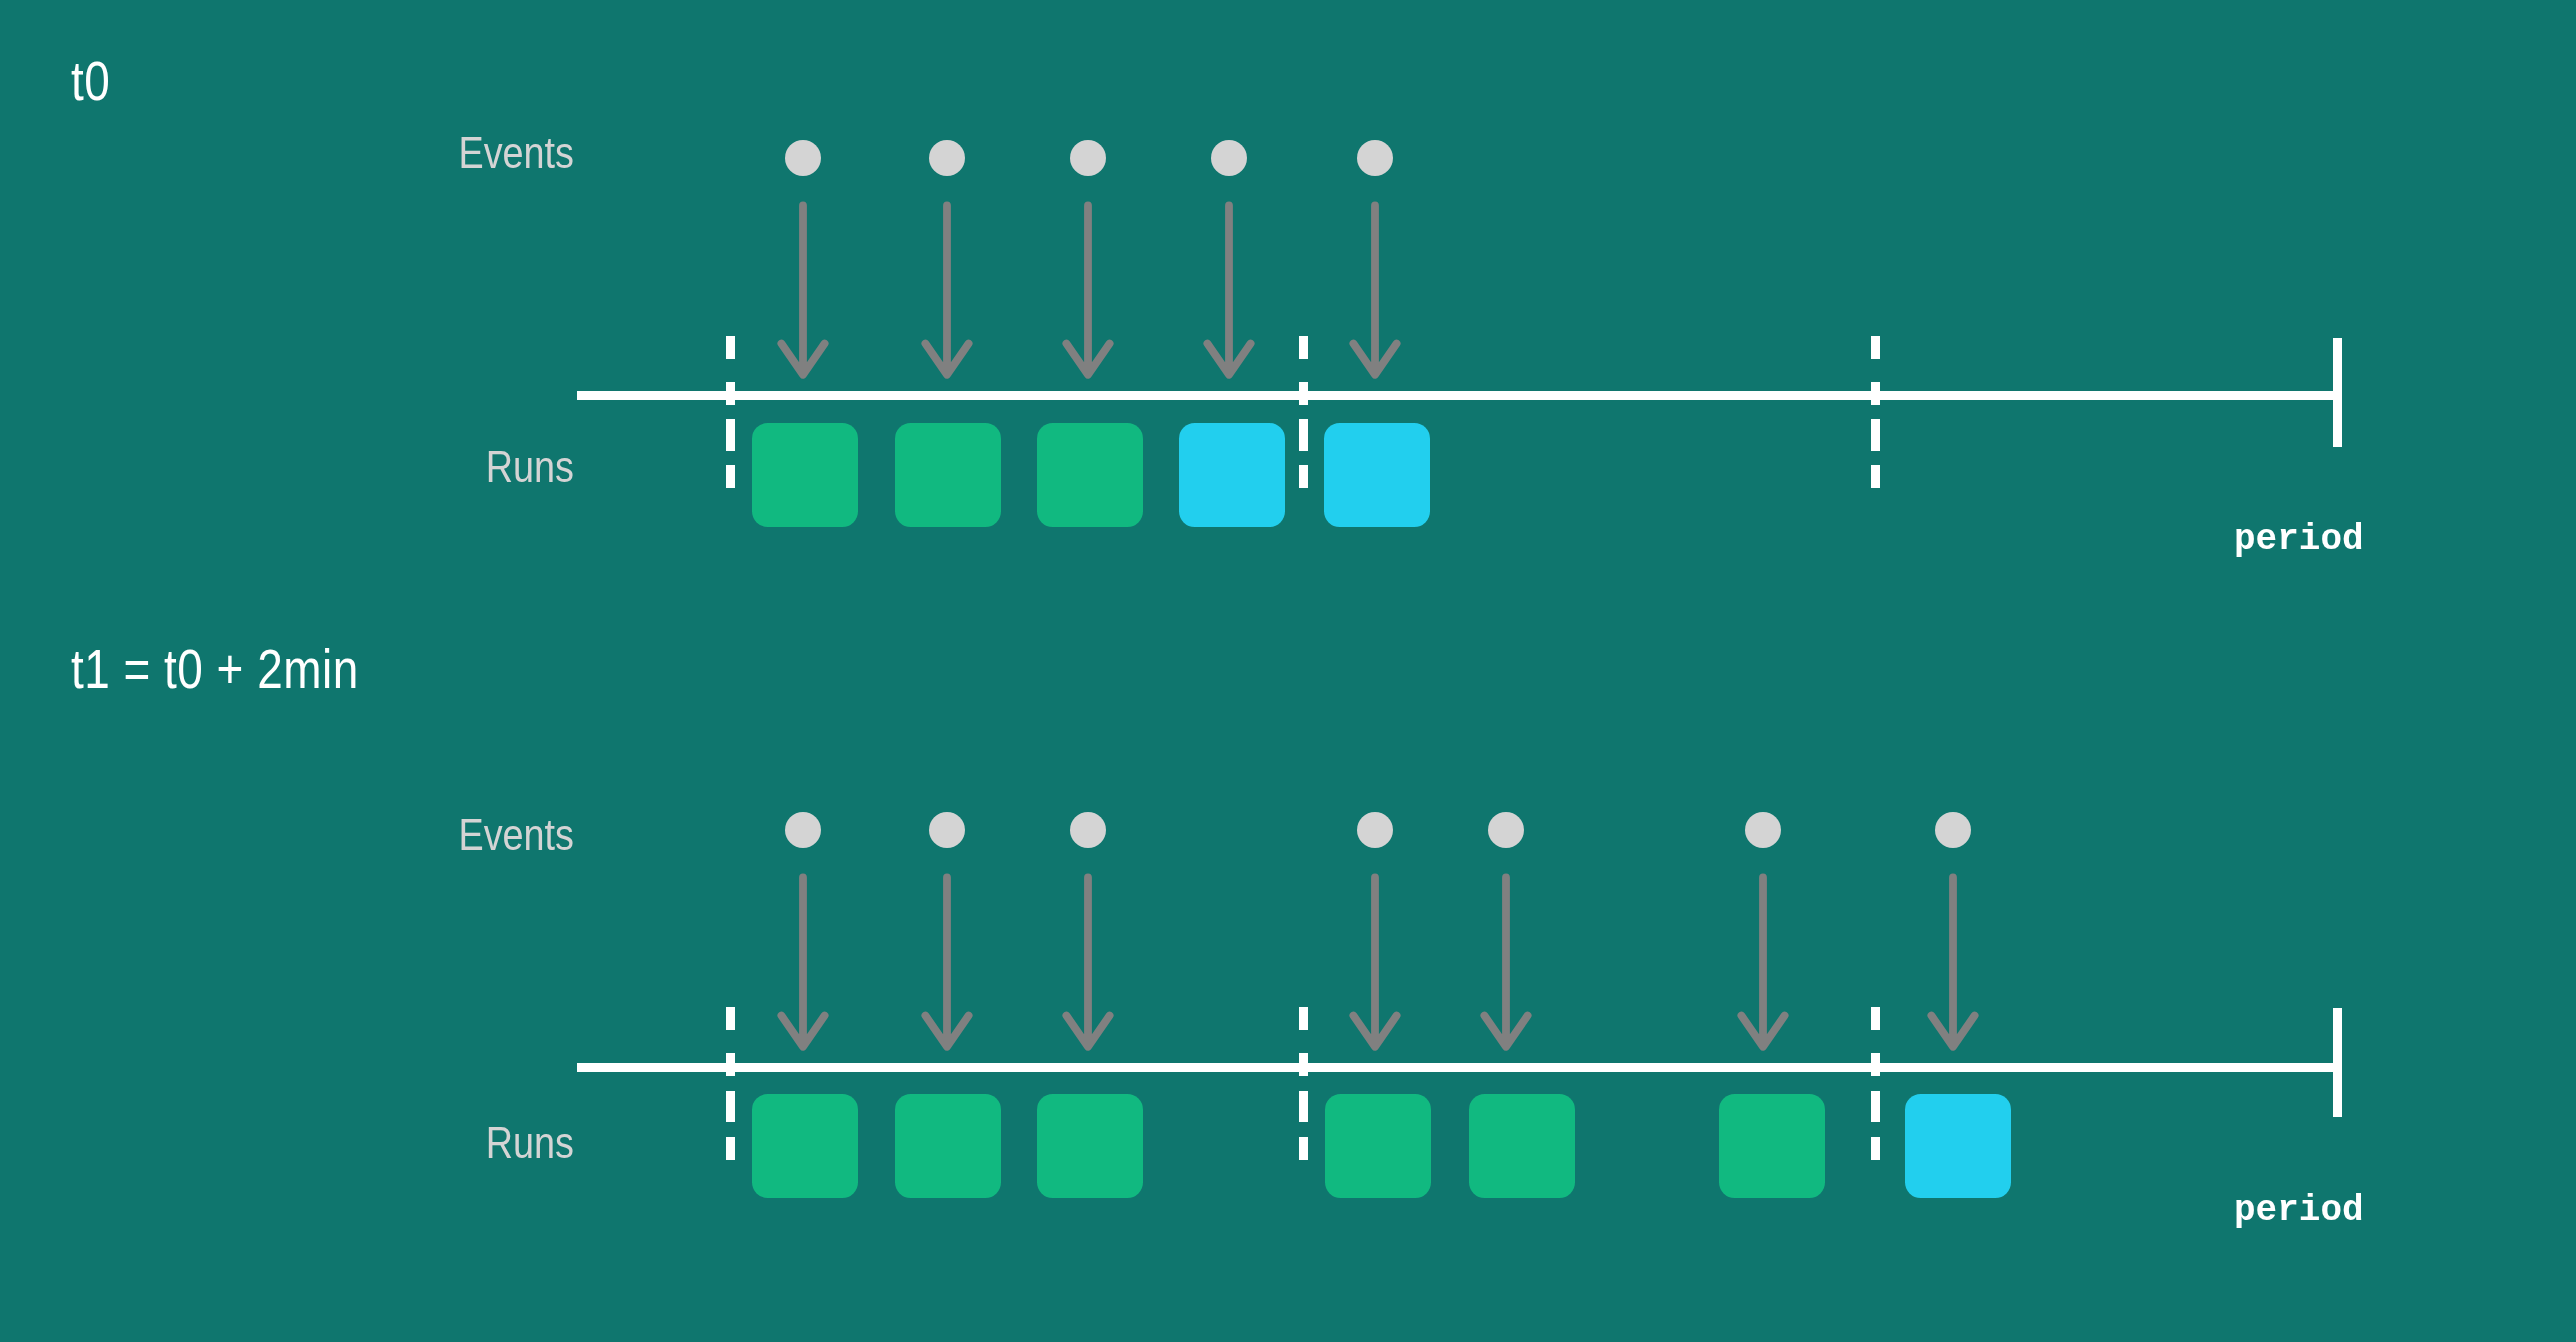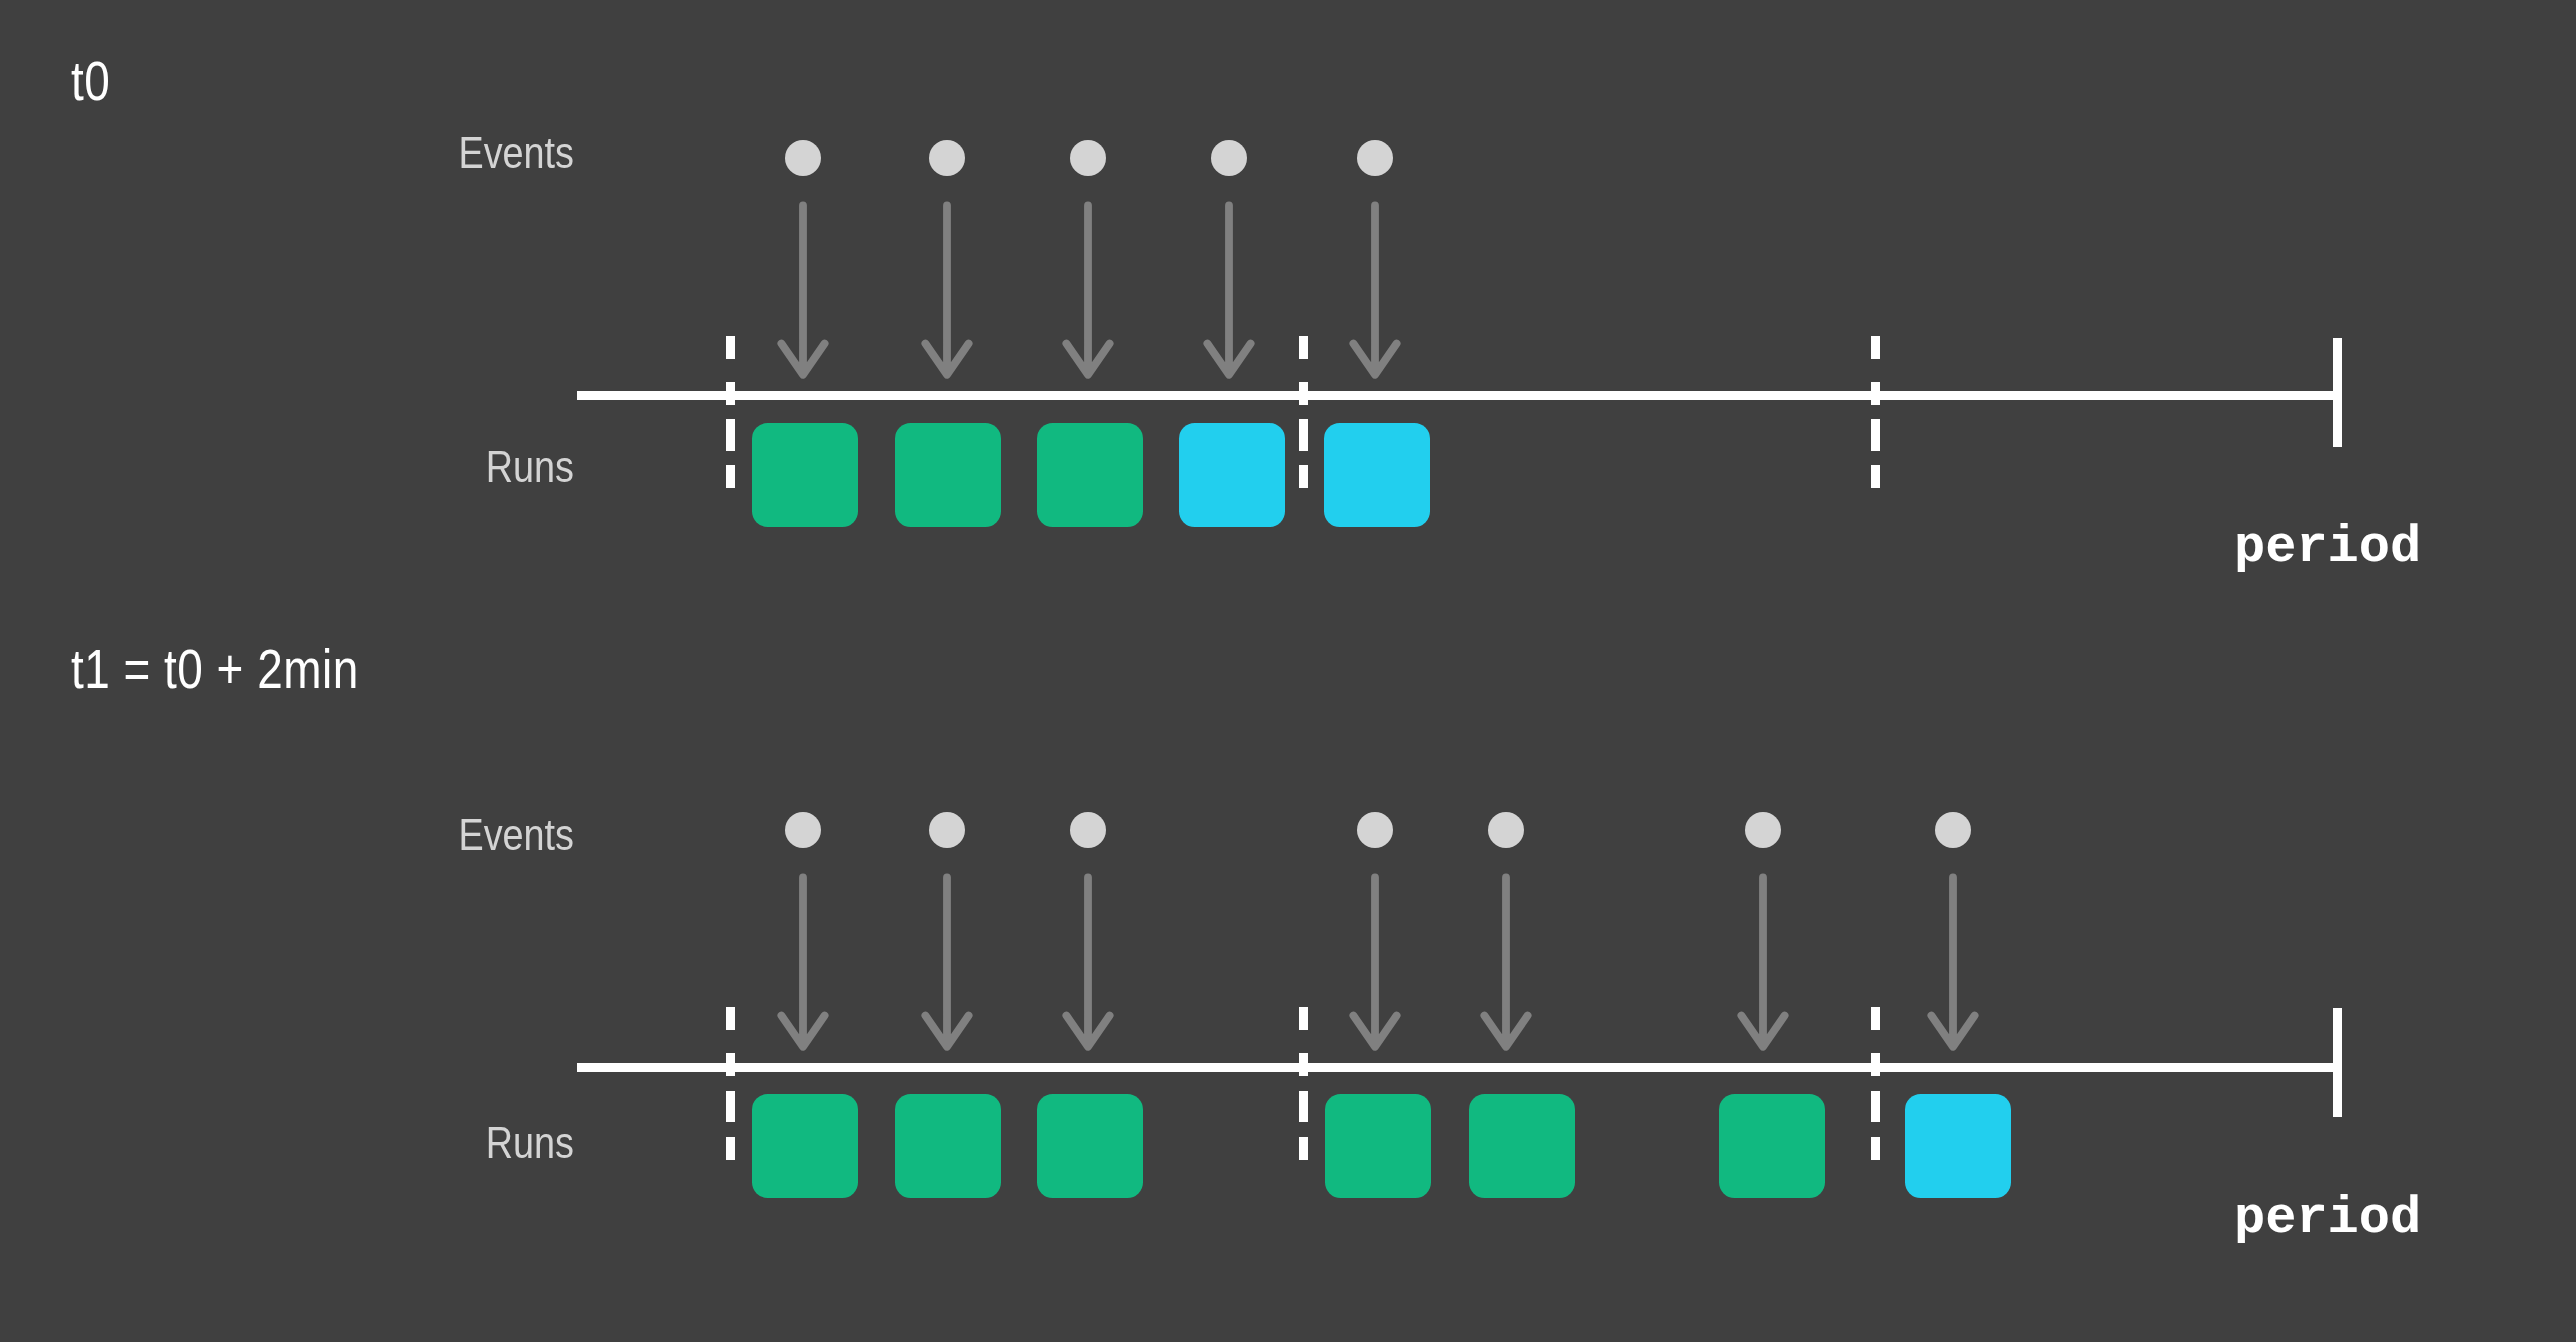--- a/index.html
+++ b/index.html
@@ -10,21 +10,21 @@
   body {
     width: 2576px;
     height: 1343px;
     position: relative;
     overflow: hidden;
     font-family: "Liberation Sans", sans-serif;
   }
   .stage {
     position: absolute;
     inset: 0;
-    background: #404040;
+    background: #0f766e;
   }
   .section-title {
     position: absolute;
     color: #ffffff;
     font-family: "Liberation Sans", sans-serif;
     font-size: 56px;
     font-weight: 400;
     letter-spacing: 0.6px;
     white-space: nowrap;
     transform: scaleX(0.82);
@@ -40,21 +40,21 @@
     white-space: nowrap;
     transform: scaleX(0.84);
     transform-origin: right center;
     line-height: 1;
     text-align: right;
   }
   .period-label {
     position: absolute;
     color: #ffffff;
     font-family: "Liberation Mono", "DejaVu Sans Mono", monospace;
-    font-size: 52px;
+    font-size: 36px;
     font-weight: 700;
     white-space: nowrap;
     letter-spacing: 0px;
     line-height: 1;
   }
   .axis-line {
     position: absolute;
     background: #ffffff;
     height: 8.5px;
   }

